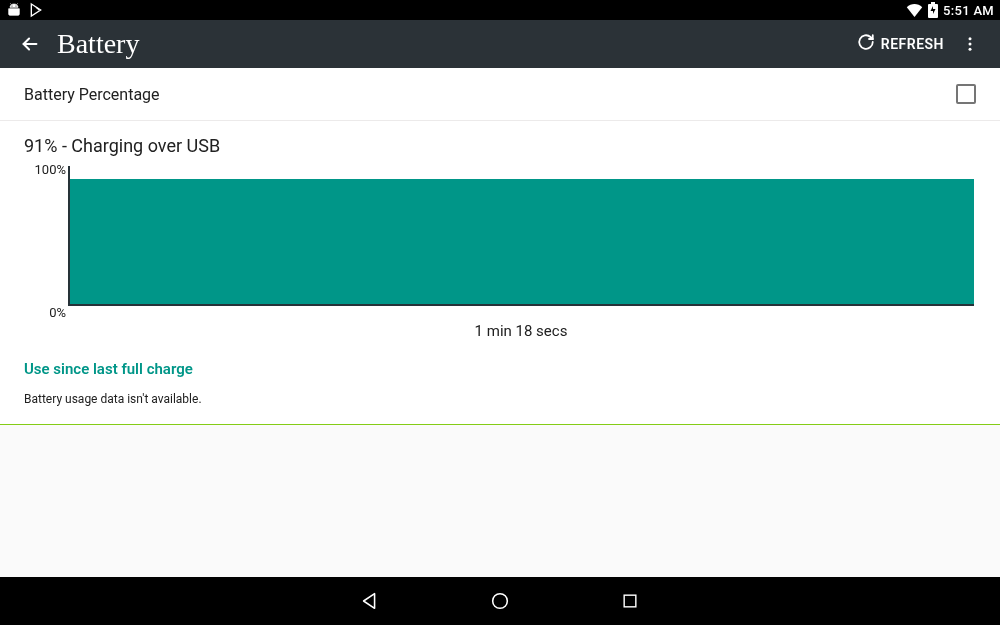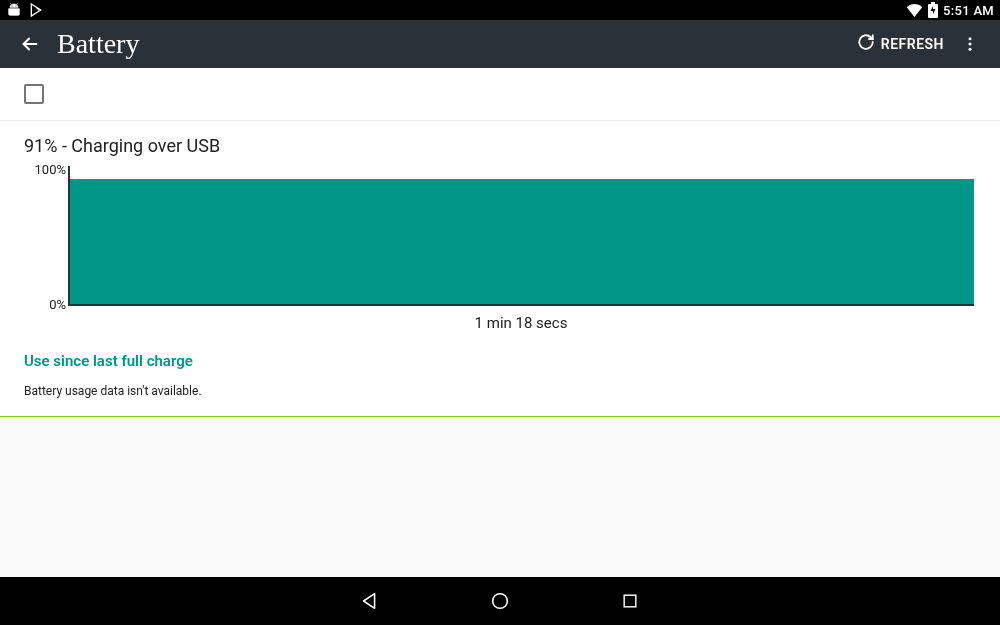--- a/index.html
+++ b/index.html
@@ -46,21 +46,21 @@
   .ylabels .y-top { position:absolute; right:2px; top:-4px; }
   .ylabels .y-bot { position:absolute; right:2px; bottom:-4px; }
   .chart {
     height: 140px; border-left:2px solid #263238; border-bottom:2px solid #263238;
     position:relative; background:#fff;
   }
   .fill {
     position:absolute; left:0; top:8px; right:0; bottom:0;
     background:#009688;
   }
-  .x-caption { text-align:center; font-size:15px; color:#212121; margin-top:8px; }
+  .x-caption { text-align:center; font-size:15px; color:#212121; margin-top:16px; }
 
   .subheader { font-size:15px; font-weight:600; color:#009688; margin: 20px 0 14px 0; }
   .bodytext { font-size:12px; color:#212121; }
 
   .navbar {
     position:absolute; bottom:0; left:0; right:0; height:48px; background:#000;
     display:flex; align-items:center; justify-content:center; gap:90px;
   }
   .navbar .nb { width:40px; height:40px; display:flex; align-items:center; justify-content:center; cursor:pointer; }
 </style>
@@ -124,20 +124,21 @@
         <circle cx="12" cy="5" r="2"></circle>
         <circle cx="12" cy="12" r="2"></circle>
         <circle cx="12" cy="19" r="2"></circle>
       </svg>
   </div>
 </div>
 
 <div class="content">
 
   <div class="pref-row">
+    <div class="label">Battery Percentage</div>
     <div class="checkbox"></div>
   </div>
 
   <div class="section">
     <div class="charge-status">91% - Charging over USB</div>
 
     <div class="chart-wrap">
       <div class="ylabels">
         <span class="y-top">100%</span>
         <span class="y-bot">0%</span>

